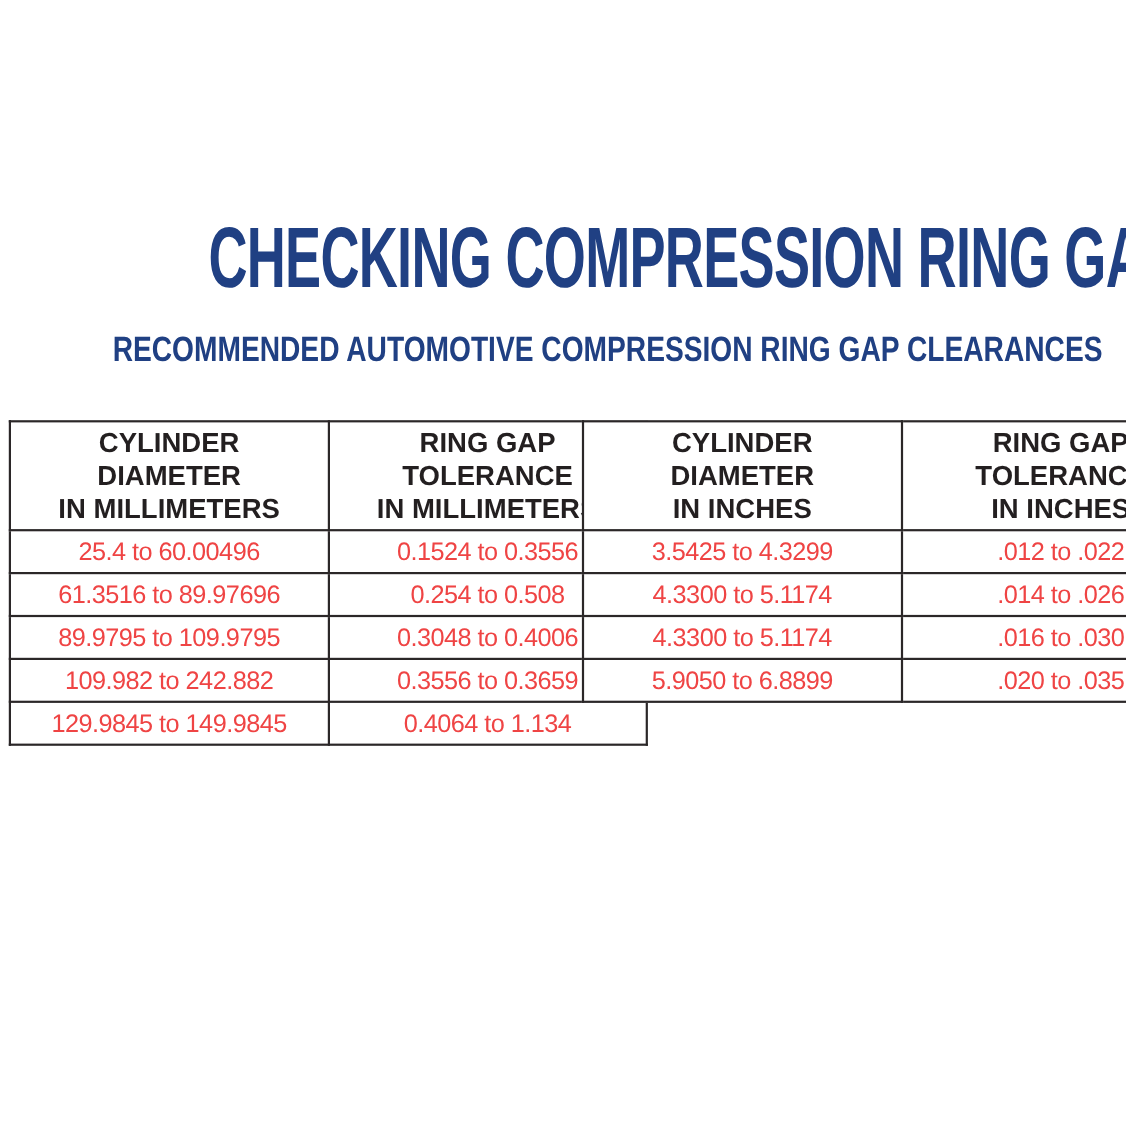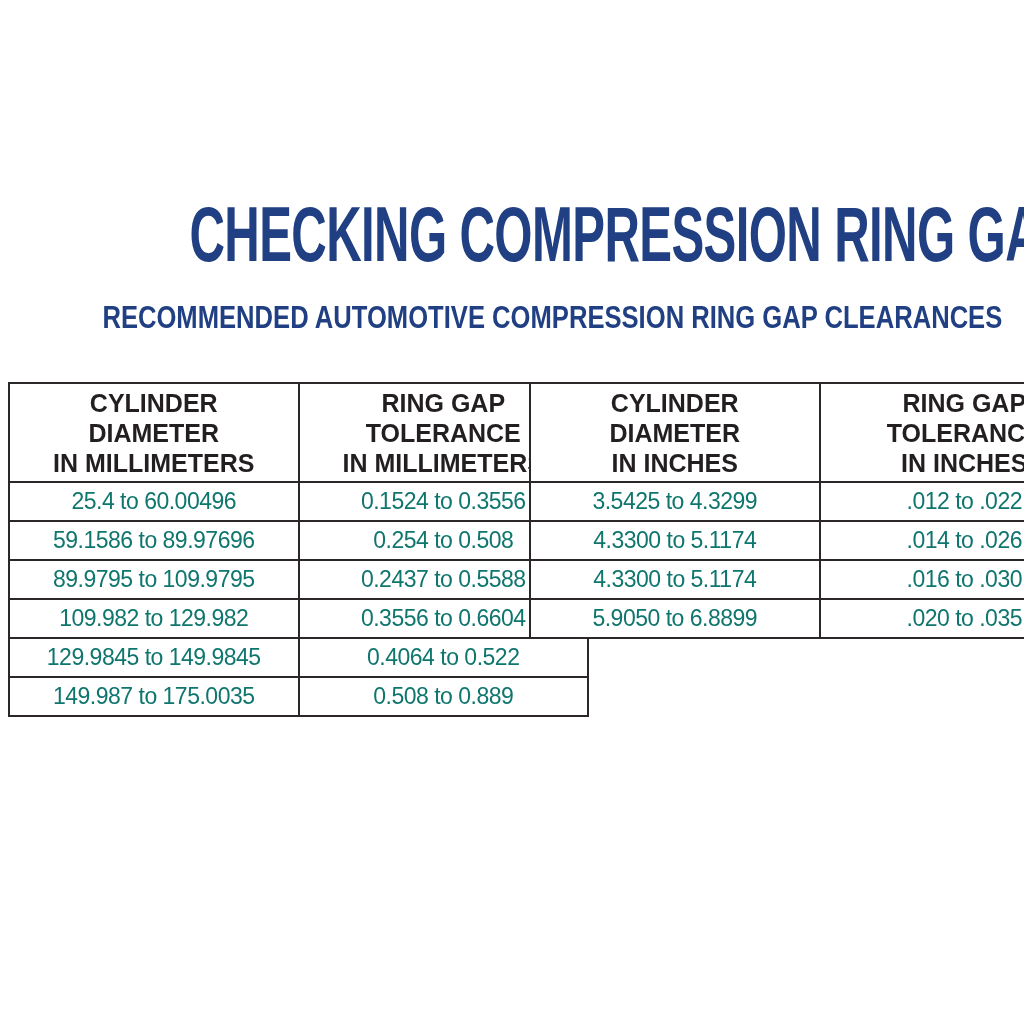--- a/index.html
+++ b/index.html
@@ -69,21 +69,21 @@
     font-size: 25px;
     line-height: 30px;
     font-weight: bold;
     color: #231f20;
   }
   .gap-table td {
     height: 37px;
     font-size: 23px;
     letter-spacing: -0.5px;
     font-weight: normal;
-    color: #0f766e;
+    color: #ef4444;
   }
 </style>
 </head>
 <body>
 
 <div id="page">
 
   <div class="doc-title">CHECKING COMPRESSION RING GAPS</div>
 
   <div class="doc-subtitle">RECOMMENDED AUTOMOTIVE COMPRESSION RING GAP CLEARANCES</div>
@@ -102,38 +102,34 @@
           <span>IN MILLIMETERS</span>
         </th>
       </tr>
     </thead>
     <tbody>
       <tr>
         <td>25.4 to 60.00496</td>
         <td>0.1524 to 0.3556</td>
       </tr>
       <tr>
-        <td>59.1586 to 89.97696</td>
+        <td>61.3516 to 89.97696</td>
         <td>0.254 to 0.508</td>
       </tr>
       <tr>
         <td>89.9795 to 109.9795</td>
-        <td>0.2437 to 0.5588</td>
+        <td>0.3048 to 0.4006</td>
       </tr>
       <tr>
-        <td>109.982 to 129.982</td>
-        <td>0.3556 to 0.6604</td>
+        <td>109.982 to 242.882</td>
+        <td>0.3556 to 0.3659</td>
       </tr>
       <tr>
         <td>129.9845 to 149.9845</td>
-        <td>0.4064 to 0.522</td>
-      </tr>
-      <tr>
-        <td>149.987 to 175.0035</td>
-        <td>0.508 to 0.889</td>
+        <td>0.4064 to 1.134</td>
       </tr>
     </tbody>
   </table>
 
   <table class="gap-table right">
     <thead>
       <tr>
         <th>
           <span>CYLINDER</span><br>
           <span>DIAMETER</span><br>

